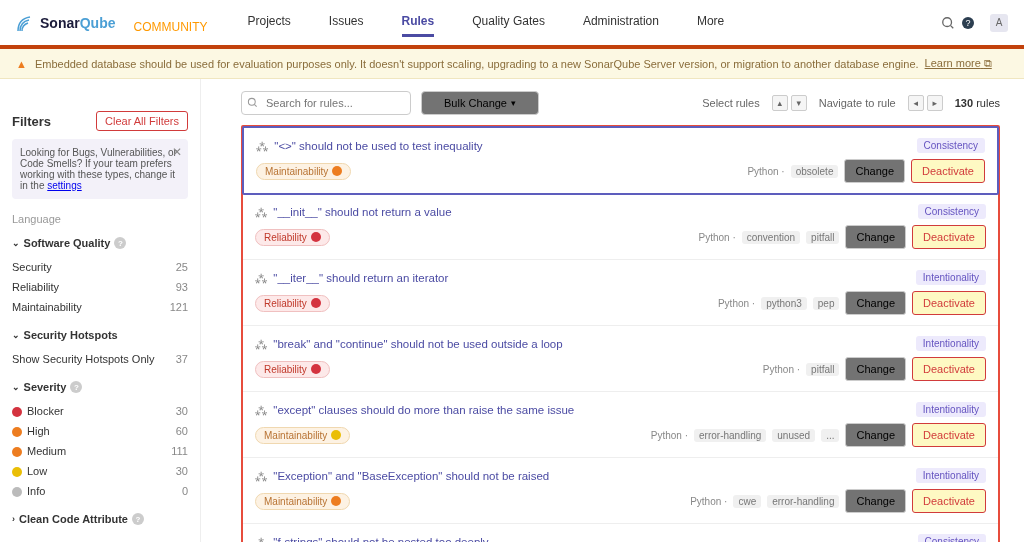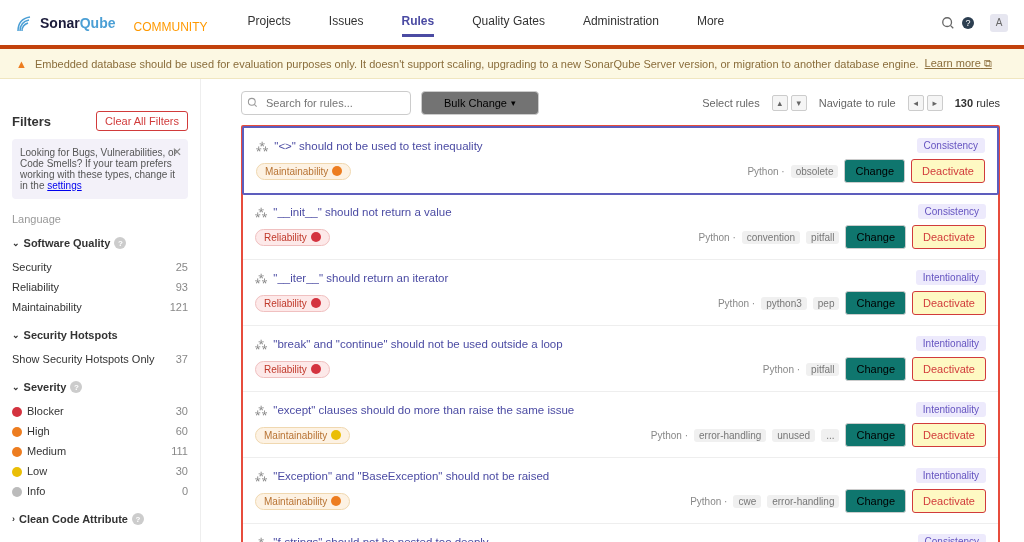--- a/index.html
+++ b/index.html
@@ -54,21 +54,21 @@
 .rule-title { color: #4b4ba3; font-size: 11.5px; cursor: pointer; }
 .consistency-tag { font-size: 10px; background: #edeafc; color: #6554c0; padding: 2px 7px; border-radius: 3px; }
 .rule-bottom { display: flex; align-items: center; justify-content: space-between; }
 .rule-tags-left { display: flex; gap: 6px; }
 .pill { font-size: 10px; padding: 2px 8px; border-radius: 10px; display: inline-flex; align-items: center; gap: 4px; }
 .pill.maint { background: #fdf2e3; color: #b87333; border: 1px solid #f0d8b0; }
 .pill.reliab { background: #fde9e9; color: #c0392b; border: 1px solid #f0c0c0; }
 .pill-sev { width: 10px; height: 10px; border-radius: 50%; display: inline-block; }
 .rule-meta { display: flex; align-items: center; gap: 6px; font-size: 10px; color: #888; }
 .meta-tag { background: #f0f0f0; padding: 1px 5px; border-radius: 3px; color: #777; }
-.change-btn { padding: 5px 10px; border: 1px solid #ccc; border-radius: 3px; background: #0f766e; font-size: 11px; cursor: pointer; }
+.change-btn { padding: 5px 10px; border: 1px solid #ccc; border-radius: 3px; background: #737373; font-size: 11px; cursor: pointer; }
 .deact-btn { padding: 5px 10px; border: 1px solid #d13b3b; color: #d13b3b; border-radius: 3px; background: #fef9c3; font-size: 11px; cursor: pointer; }
 .logo-svg { margin-right: 4px; }
 </style>
 </head>
 <body>
 
 <div class="header">
   <div class="logo">
     <svg class="logo-svg" width="20" height="20" viewBox="0 0 20 20">
         <path d="M2 18 Q2 6 14 4 M4 18 Q4 9 13 7 M6 18 Q6 12 12 10" stroke="#4b9fd5" stroke-width="1.5" fill="none"></path>

